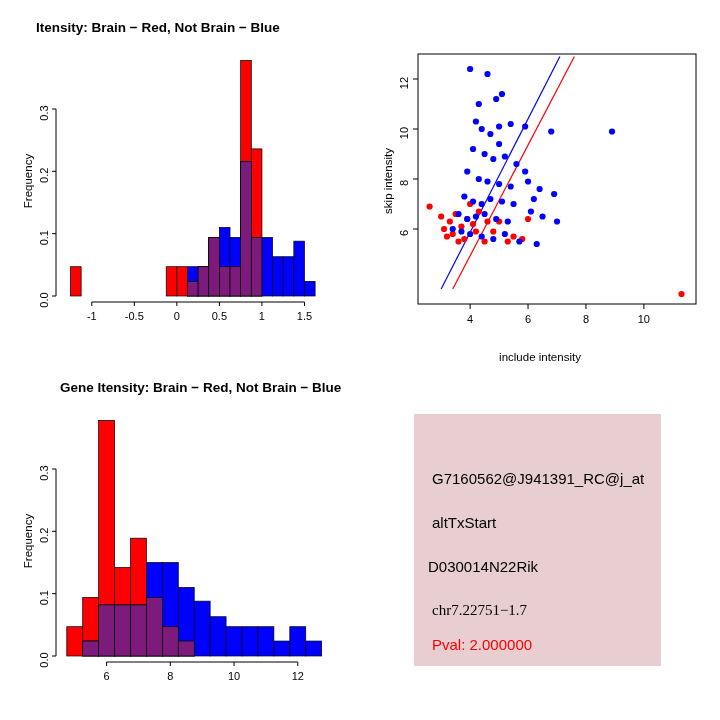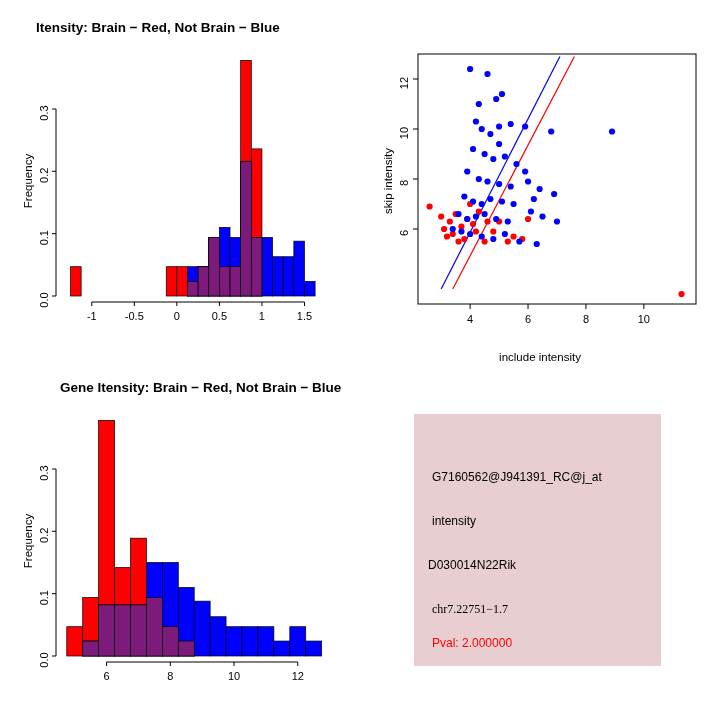--- a/index.html
+++ b/index.html
@@ -3,21 +3,21 @@
 <meta charset="utf-8">
 <style>
   html,body{margin:0;padding:0;background:#ffffff;}
   body{width:720px;height:720px;font-family:"Liberation Sans",sans-serif;color:#000;}
   #root{position:relative;width:720px;height:720px;}
   .panel{position:absolute;}
   .ptitle{font-size:13.5px;font-weight:bold;text-align:left;white-space:nowrap;}
   .axlabel{font-size:11.5px;text-align:center;white-space:nowrap;}
   svg{display:block;overflow:visible;}
   .infobox{background:#e8cdd1;border:0;}
-  .infoline{font-size:12px;color:#000;}
+  .infoline{font-size:15px;color:#000;}
   .infoline.pval{color:#ff0000;}
 </style>
 </head>
 <body>
 
 <div id="root">
 
   <div class="panel" style="left:0px;top:0px;width:360px;height:360px;">
     <div class="ptitle" style="position:absolute;left:36px;top:20px;">Itensity: Brain − Red, Not Brain − Blue</div>
     <svg id="svg-hist-ratio" width="360" height="360">
@@ -239,19 +239,19 @@
           <text x="234.046511627907" y="320" text-anchor="middle" font-family="&quot;Liberation Sans&quot;, sans-serif" font-size="11px" fill="#000">10</text>
           <line x1="297.76744186046517" y1="302" x2="297.76744186046517" y2="306" stroke="#000" stroke-width="1"></line>
           <text x="297.76744186046517" y="320" text-anchor="middle" font-family="&quot;Liberation Sans&quot;, sans-serif" font-size="11px" fill="#000">12</text>
         </g>
       </svg>
     <div class="axlabel" style="position:absolute;left:-42px;top:175px;width:140px;transform:rotate(-90deg);transform-origin:center;">Frequency</div>
   </div>
 
   <div class="panel infobox" style="left:414px;top:414px;width:247px;height:252px;">
     <div class="infoline" style="position:absolute;left:18px;top:56px;">G7160562@J941391_RC@j_at</div>
-    <div class="infoline" style="position:absolute;left:18px;top:100px;">intensity</div>
+    <div class="infoline" style="position:absolute;left:18px;top:100px;">altTxStart</div>
     <div class="infoline" style="position:absolute;left:14px;top:144px;">D030014N22Rik</div>
     <div class="infoline" style="position:absolute;left:18px;top:188px;font-family:Liberation Serif, serif;">chr7.22751−1.7</div>
     <div class="infoline pval" style="position:absolute;left:18px;top:222px;">Pval: 2.000000</div>
   </div>
 
 </div>
 
 </body></html>

